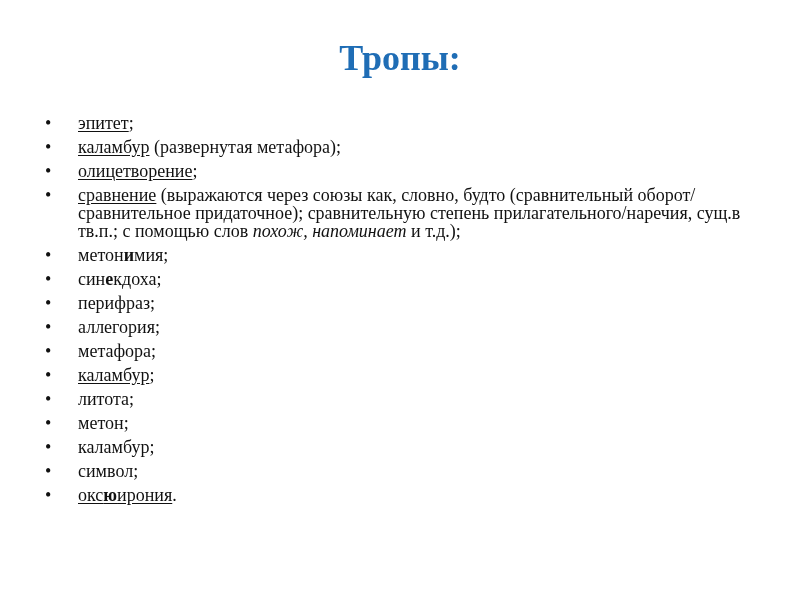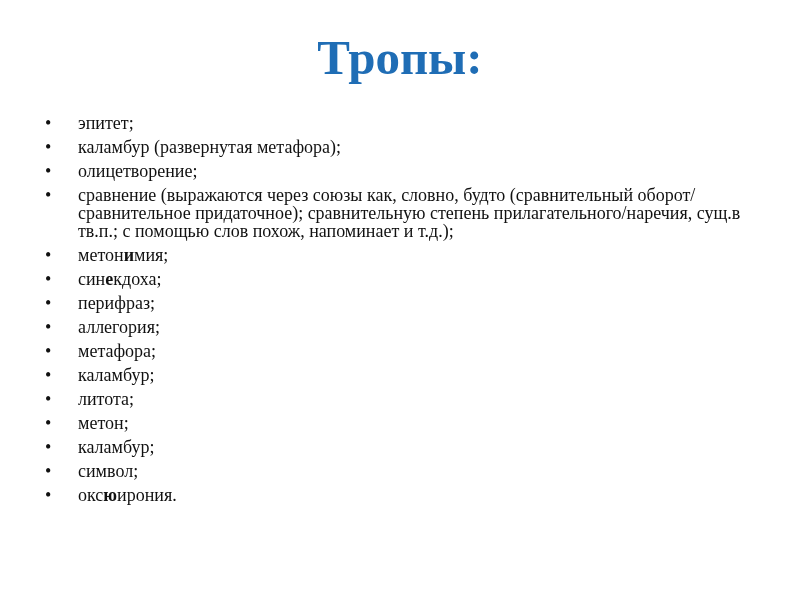--- a/index.html
+++ b/index.html
@@ -3,36 +3,36 @@
   <meta charset="utf-8">
   <style>
     html, body { margin: 0; padding: 0; }
     body {
       width: 800px; height: 600px; background: #ffffff; overflow: hidden;
       font-family: "Liberation Serif", "DejaVu Serif", serif; color: #111111;
       position: relative;
     }
     .title {
       position: absolute; top: 33px; left: 0; width: 800px; text-align: center;
-      font-size: 49px; font-weight: bold; color: #1f6db5; line-height: 50px;
+      font-size: 36px; font-weight: bold; color: #1f6db5; line-height: 50px;
     }
     ul.list {
       position: absolute; top: 114px; left: 40px; width: 720px;
       margin: 0; padding: 0; list-style: none;
       font-size: 18px; line-height: 18px;
     }
     ul.list li {
       position: relative; padding-left: 38px; margin-bottom: 6px;
     }
     ul.list li .bullet {
       position: absolute; left: 5px; top: 0; font-size: 18px;
     }
-    .u { text-underline-offset: 2px; }
+    .u { text-decoration: underline; text-underline-offset: 2px; }
     .b { font-weight: bold; }
-    .i { }
+    .i { font-style: italic; }
   </style>
 </head>
 <body>
 
 <div>
   <div class="title">Тропы:</div>
 
   <ul class="list">
     <li>
       <span class="bullet">•</span>

